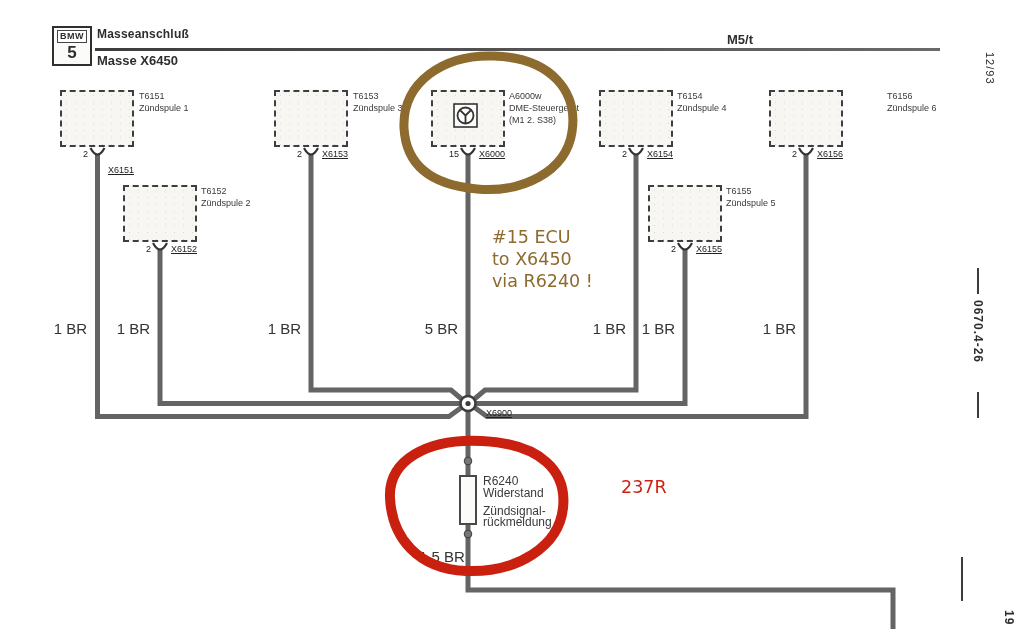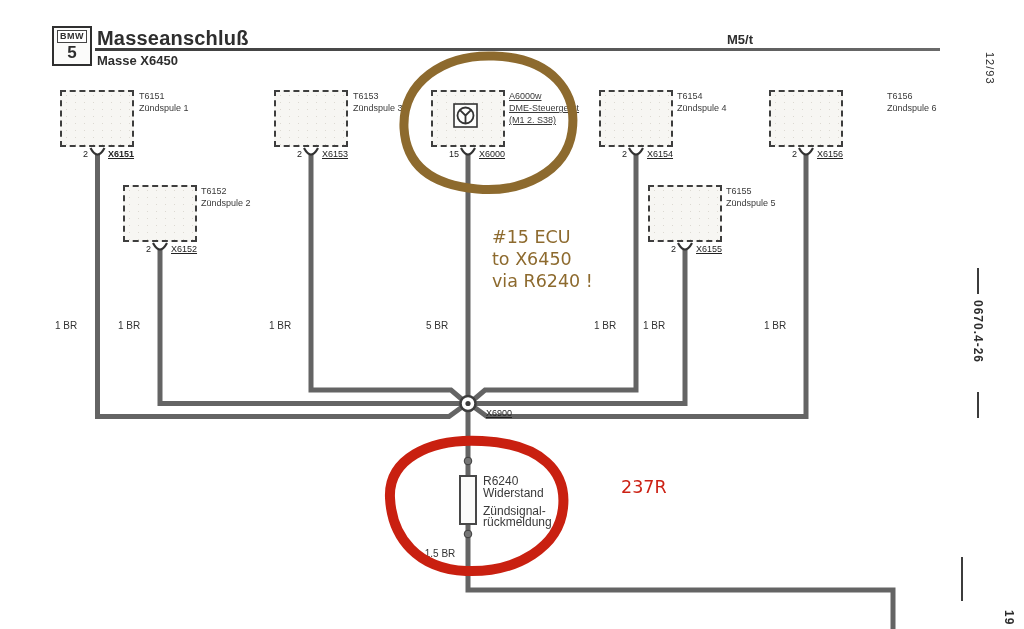--- a/index.html
+++ b/index.html
@@ -9,33 +9,33 @@
     font-family:"Liberation Sans", sans-serif;
     color:#2e2e2e;
   }
   .abs{position:absolute;}
   
   .logo{left:52px;top:26px;width:40px;height:40px;border:2px solid #2f2f2f;
         background:#fbfbfa;box-sizing:border-box;text-align:center;}
   .logo-top{font-size:9px;font-weight:bold;letter-spacing:.5px;border:1px solid #444;
         margin:2px 3px 0 3px;line-height:11px;background:#fff;}
   .logo-num{font-size:17px;font-weight:bold;line-height:20px;}
-  .title{left:97px;top:27px;font-size:20px;font-weight:bold;letter-spacing:.2px;}
+  .title{left:97px;top:27px;font-size:12px;font-weight:bold;letter-spacing:.2px;}
   .subtitle{left:97px;top:53px;font-size:13px;font-weight:bold;}
   .model{left:727px;top:32px;font-size:13px;font-weight:bold;}
   .hrule{left:95px;top:48px;width:845px;height:3px;background:linear-gradient(90deg,#3c3c3c,#6a6a6a);}
   
   .cbox{width:74px;height:57px;border:2px dashed #3e3e3e;box-sizing:border-box;
         background-color:#f7f6f3;
         background-image:radial-gradient(circle,#dcd9d2 .8px,transparent 1px);
         background-size:9px 7px;}
   .clabel{font-size:9px;line-height:12px;color:#3a3a3a;white-space:nowrap;}
   .pin{font-size:9px;width:25px;text-align:right;color:#222;}
   .conn{font-size:9px;font-weight:normal;color:#222;text-decoration:underline;white-space:nowrap;}
-  .gauge{font-size:10px;width:42px;text-align:center;color:#333;white-space:nowrap;}
+  .gauge{font-size:15px;width:42px;text-align:right;color:#333;white-space:nowrap;}
   .rlabel{font-size:12px;line-height:11px;color:#3a3a3a;white-space:nowrap;}
   .junctionlabel{font-size:9px;text-decoration:underline;color:#222;}
   
   .vtext{writing-mode:vertical-rl;font-size:11px;color:#2c2c2c;letter-spacing:1px;}
   .vbold{font-weight:bold;font-size:12px;}
   .vline{width:2px;background:#3c3c3c;}
   
   .note{font-family:"DejaVu Sans", sans-serif;white-space:nowrap;}
   .note-brown{left:492px;top:226px;font-size:17.5px;line-height:22px;color:#8d6a2e;}
   .note-red{left:621px;top:476px;font-size:17.5px;line-height:23px;color:#cc2114;}
@@ -93,37 +93,37 @@
 <div class="abs vline" style="left:977px;top:392px;height:26px;"></div>
 <div class="abs vline" style="left:961px;top:557px;height:44px;"></div>
 <div class="abs vtext vbold" style="left:1002px;top:610px;">19</div>
 
 <div class="abs cbox" style="left:60px;top:90px;"></div>
 <div class="abs clabel" style="left:139px;top:90px;">
   <div>T6151</div>
   <div>Zündspule 1</div>
 </div>
 <div class="abs pin" style="left:63px;top:149px;">2</div>
-<div class="abs conn" style="left:108px;top:149px;font-weight:bold;">X6151</div>
+<div class="abs conn" style="left:108px;top:165px;">X6151</div>
 
 <div class="abs cbox" style="left:274px;top:90px;"></div>
 <div class="abs clabel" style="left:353px;top:90px;">
   <div>T6153</div>
   <div>Zündspule 3</div>
 </div>
 <div class="abs pin" style="left:277px;top:149px;">2</div>
 <div class="abs conn" style="left:322px;top:149px;">X6153</div>
 
 <div class="abs cbox" style="left:431px;top:90px;"></div>
 <svg style="left:453px;top:103px;" width="25" height="25" viewBox="0 0 25 25">
   <rect x="1" y="1" width="23" height="23" fill="#fdfdfc" stroke="#333" stroke-width="1.6"></rect>
   <circle cx="12.5" cy="12.5" r="8" fill="none" stroke="#333" stroke-width="1.8"></circle>
   <path d="M12.5,12.5 L6.8,6.8 M12.5,12.5 L18.2,6.8 M12.5,12.5 L12.5,20.2" stroke="#333" stroke-width="1.8" fill="none"></path>
 </svg>
-<div class="abs clabel" style="left:509px;top:90px;text-decoration:underline;">
+<div class="abs clabel" style="left:509px;top:90px;">
   <div>A6000w</div>
   <div>DME-Steuergerät</div>
   <div>(M1 2. S38)</div>
 </div>
 <div class="abs pin" style="left:434px;top:149px;">15</div>
 <div class="abs conn" style="left:479px;top:149px;">X6000</div>
 
 <div class="abs cbox" style="left:599px;top:90px;"></div>
 <div class="abs clabel" style="left:677px;top:90px;">
   <div>T6154</div>

